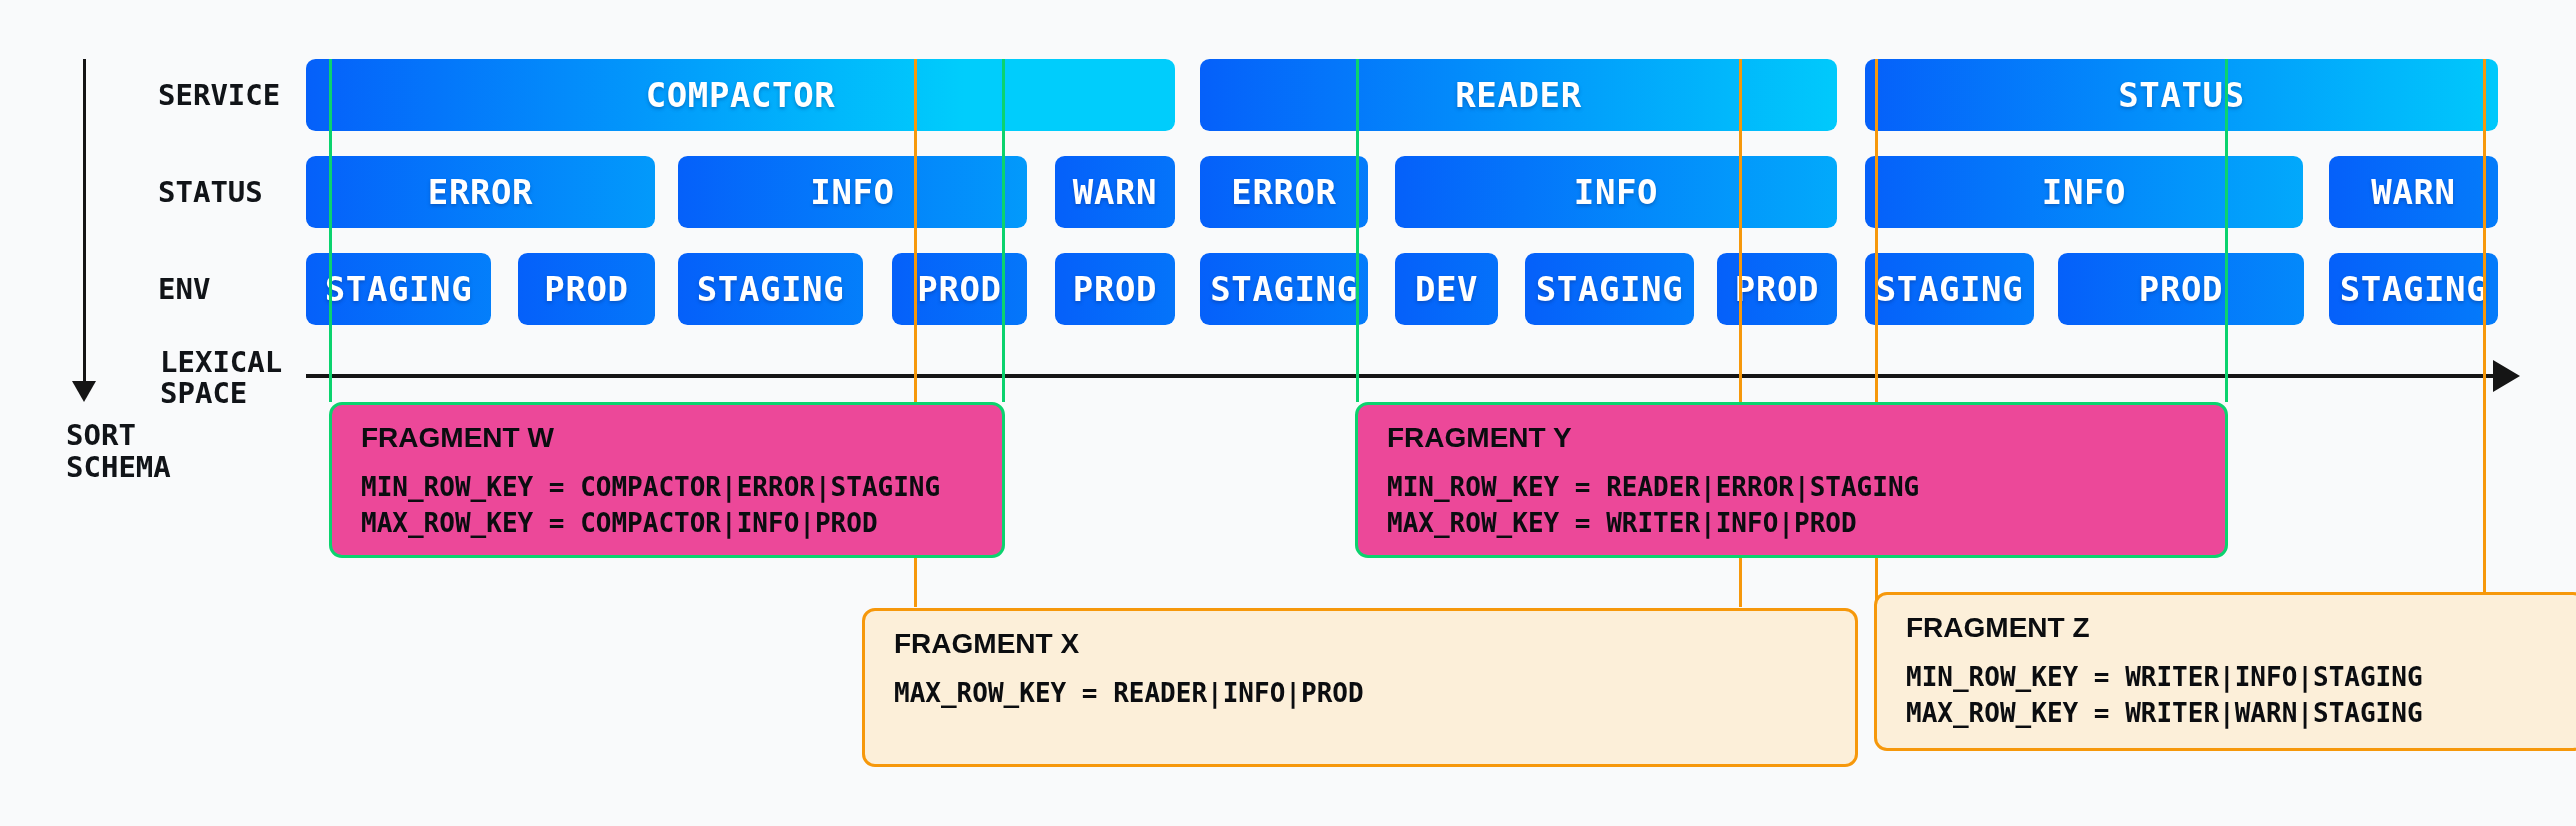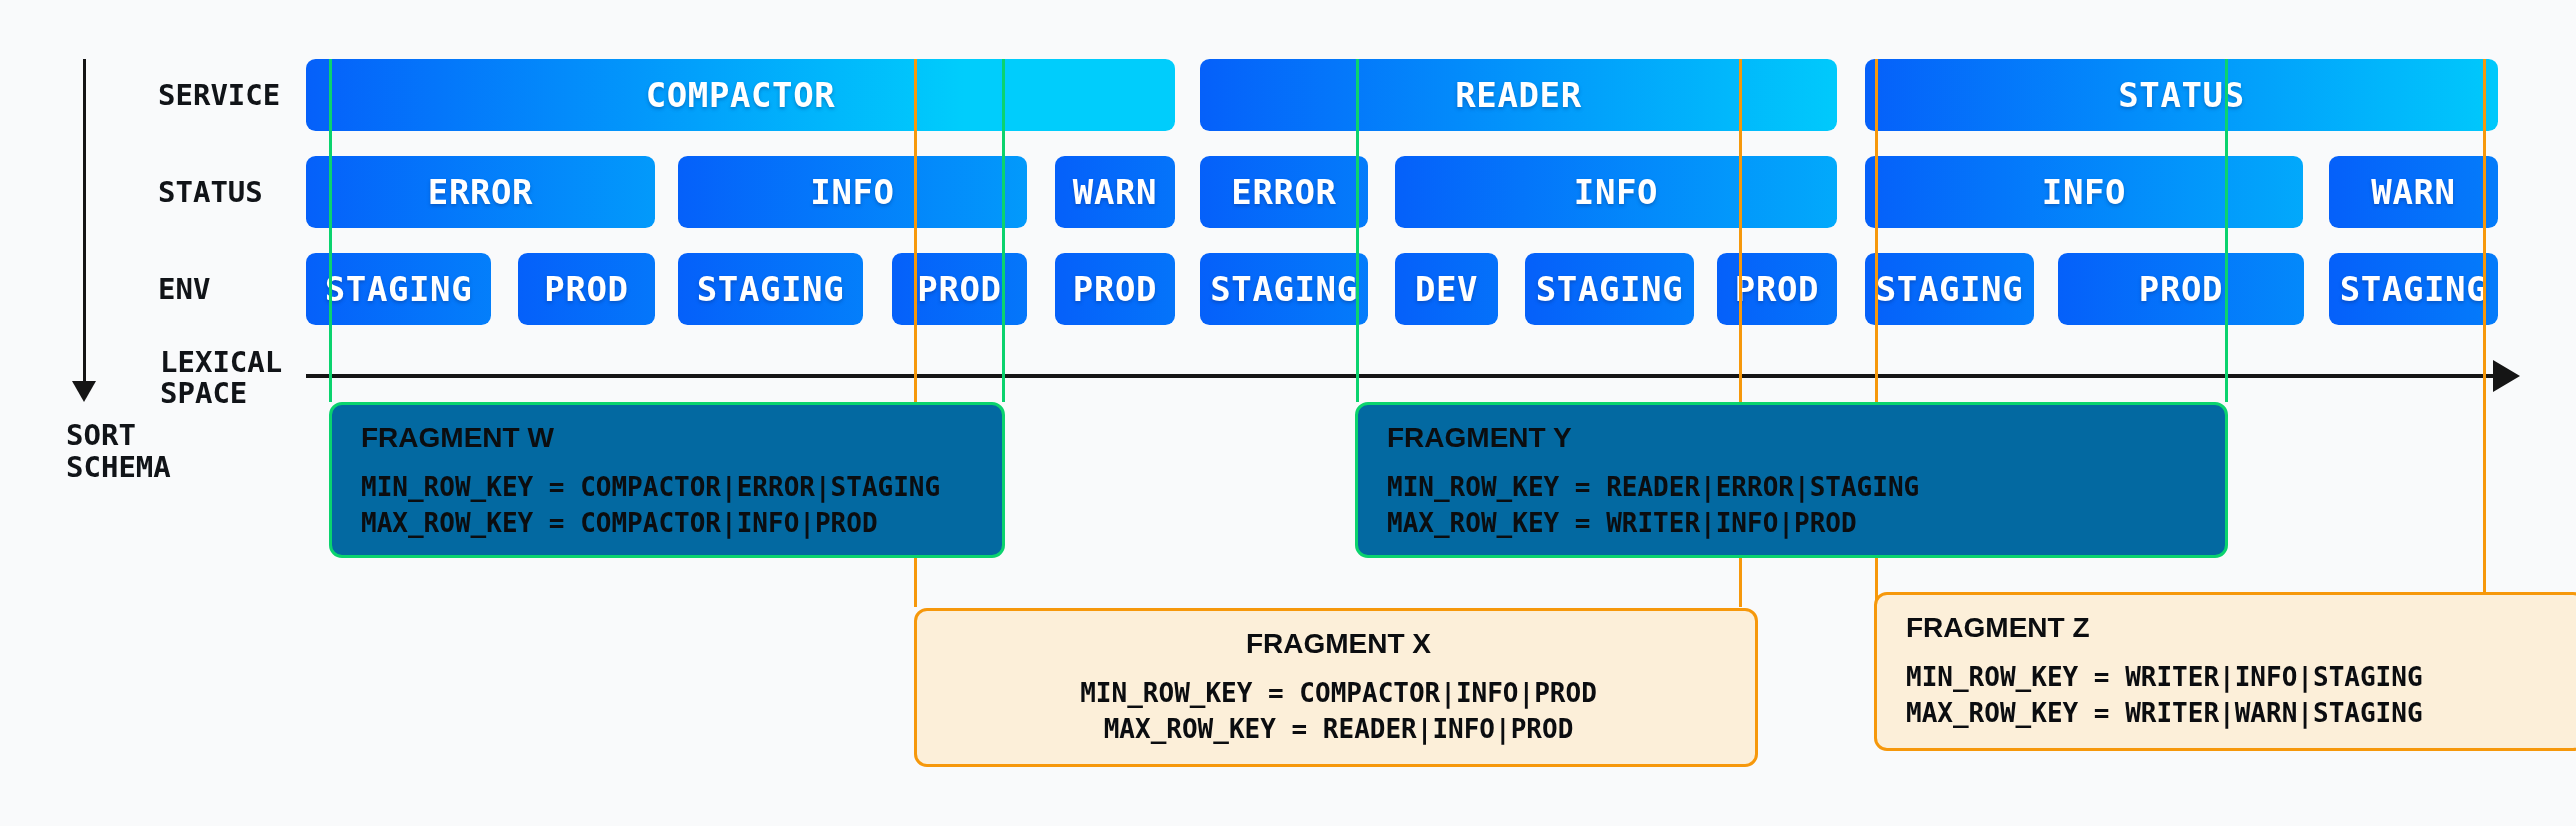--- a/index.html
+++ b/index.html
@@ -48,21 +48,21 @@
   }
   .schema-label{
     position:absolute;left:66px;top:419px;font-size:29px;font-weight:bold;
     color:#111418;line-height:32px;z-index:1;white-space:pre;
   }
   
   .fragment{
     position:absolute;border:3px solid;border-radius:13px;box-sizing:border-box;
     padding:16.7px 24px 0 29px;z-index:4;
   }
-  .fragment.green{background:#0369a1;border-color:#0BD36E;}
+  .fragment.green{background:#ec4899;border-color:#0BD36E;}
   .fragment.orange{background:#FCEFD9;border-color:#F6980B;}
   .frag-title{
     font-family:"Liberation Sans", sans-serif;font-weight:bold;font-size:28px;
     color:#0B0D10;margin-bottom:15.5px;
   }
   .frag-line{
     font-family:"DejaVu Sans Mono", monospace;font-weight:bold;font-size:26px;
     color:#0B0D10;line-height:36px;white-space:pre;
   }
 </style>
@@ -162,23 +162,22 @@
       <div class="fragment green" style="left: 329px; top: 402px; width: 676px; height: 156px;">
         <div class="frag-title">FRAGMENT W</div>
         <div class="frag-line">MIN_ROW_KEY = COMPACTOR|ERROR|STAGING</div>
         <div class="frag-line">MAX_ROW_KEY = COMPACTOR|INFO|PROD</div>
       </div>
       <div class="fragment green" style="left: 1355px; top: 402px; width: 873px; height: 156px;">
         <div class="frag-title">FRAGMENT Y</div>
         <div class="frag-line">MIN_ROW_KEY = READER|ERROR|STAGING</div>
         <div class="frag-line">MAX_ROW_KEY = WRITER|INFO|PROD</div>
       </div>
-      <div class="fragment orange" style="left: 914px; top: 608px; width: 844px; height: 159px; text-align: center;">
+      <div class="fragment orange" style="left: 862px; top: 608px; width: 996px; height: 159px;">
         <div class="frag-title">FRAGMENT X</div>
-        <div class="frag-line">MIN_ROW_KEY = COMPACTOR|INFO|PROD</div>
         <div class="frag-line">MAX_ROW_KEY = READER|INFO|PROD</div>
       </div>
       <div class="fragment orange" style="left: 1874px; top: 592px; width: 712px; height: 159px;">
         <div class="frag-title">FRAGMENT Z</div>
         <div class="frag-line">MIN_ROW_KEY = WRITER|INFO|STAGING</div>
         <div class="frag-line">MAX_ROW_KEY = WRITER|WARN|STAGING</div>
       </div>
     </div>
 
 </div>

